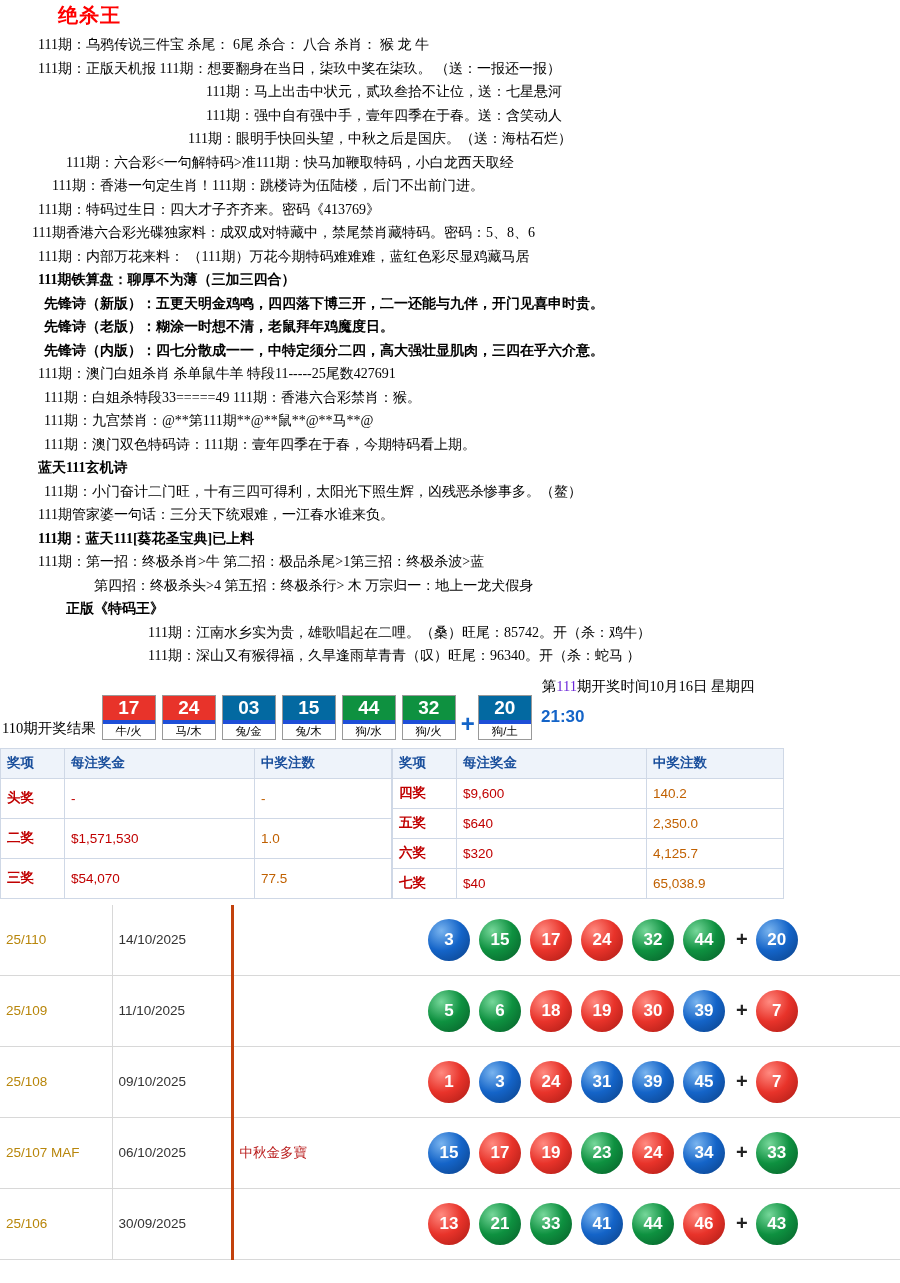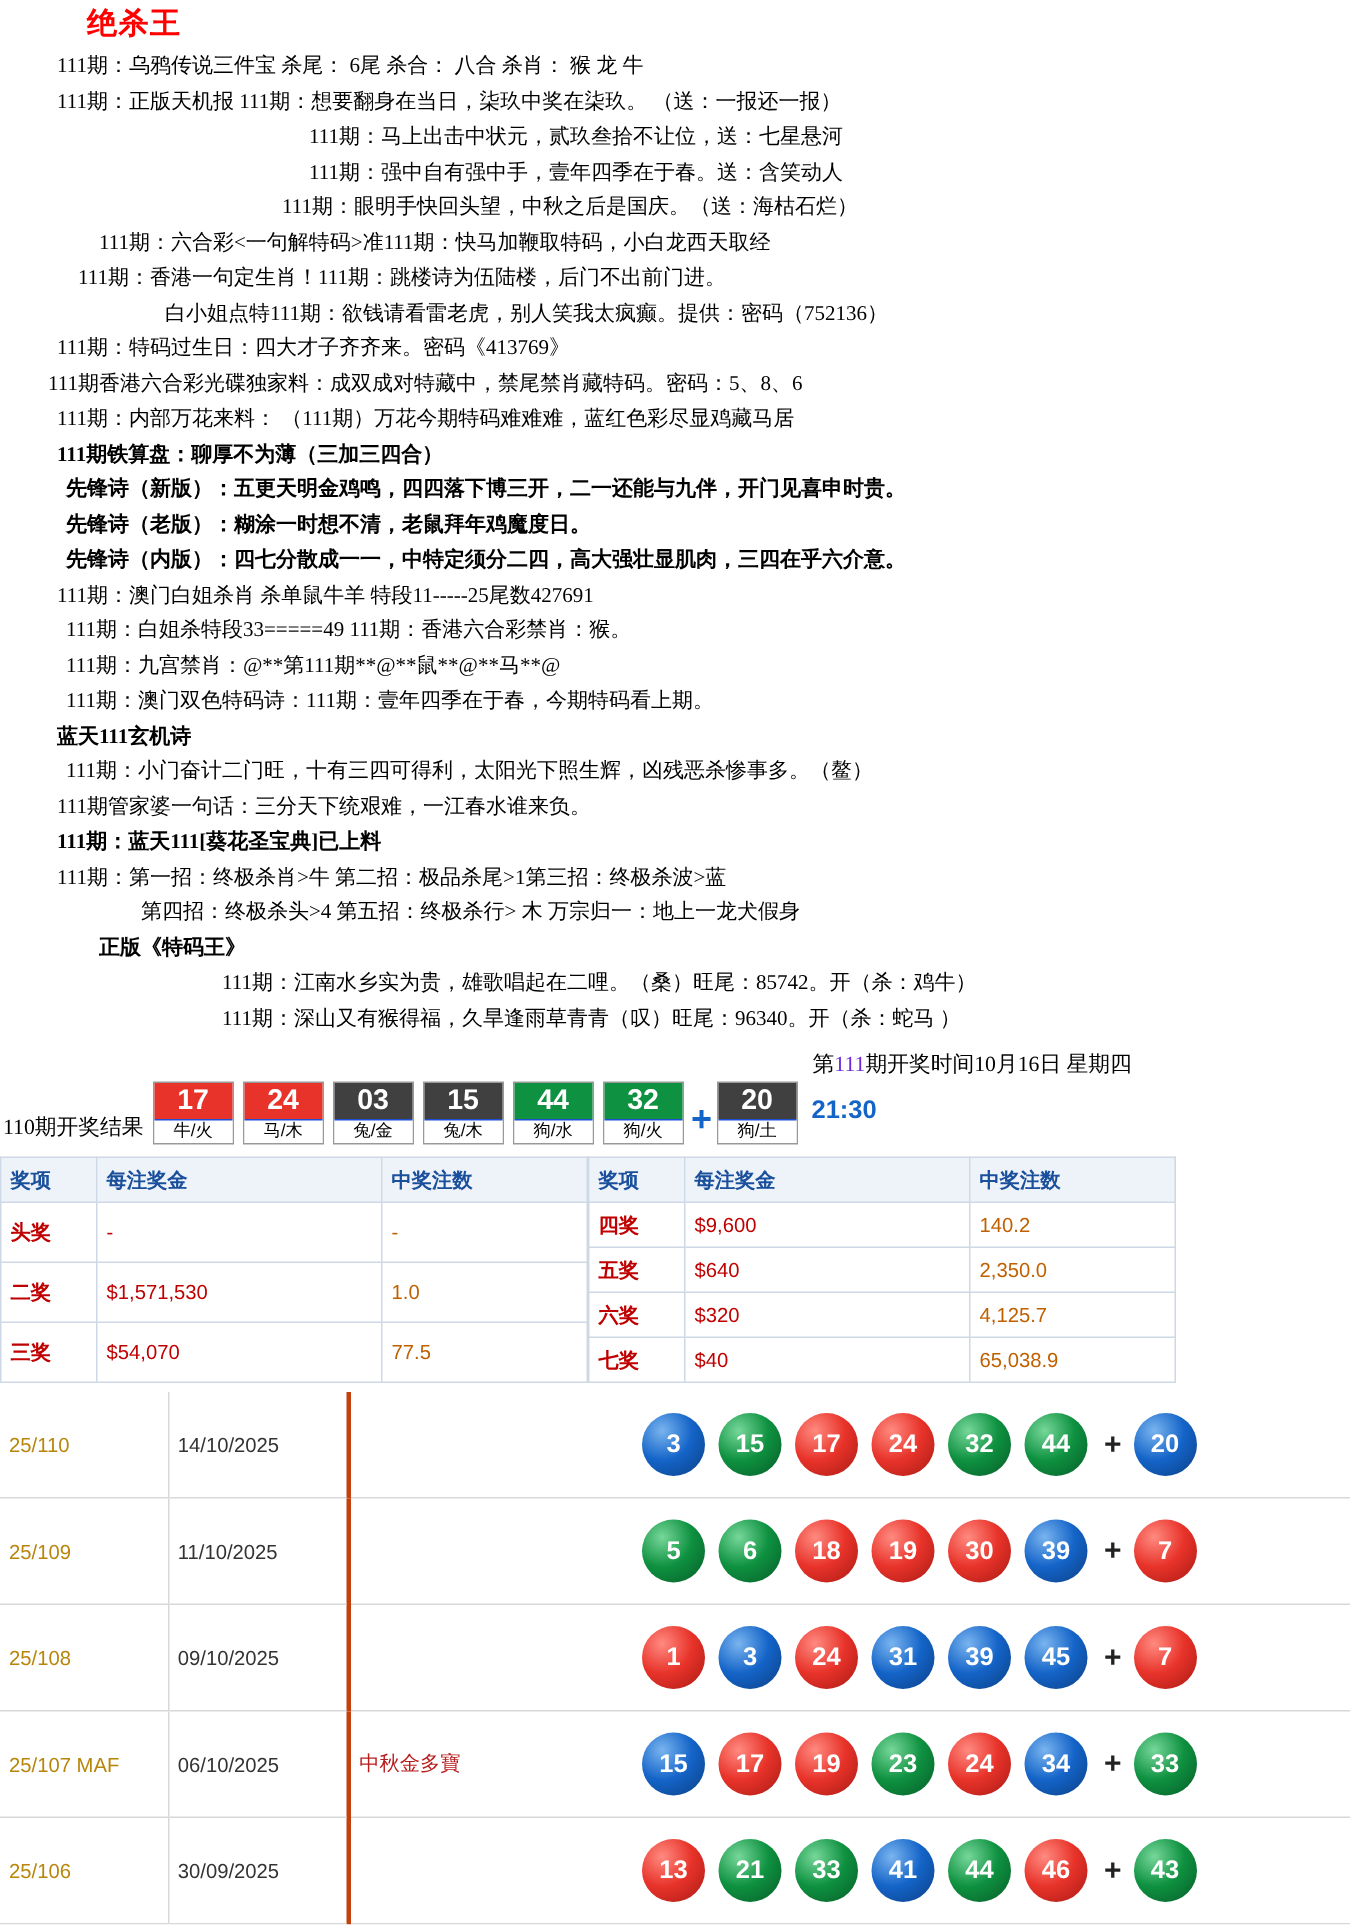--- a/index.html
+++ b/index.html
@@ -63,24 +63,24 @@
     font-weight: bold;
     font-size: 19px;
     line-height: 22px;
     padding: 1px 0;
   }
   .ball-sub {
     font-size: 11.5px;
     line-height: 15px;
     background: #fff;
     color: #000;
-    border-top: 1px solid #1d4ed8;
+    border-top: 4px solid #1d4ed8;
   }
   .bred { background: #e8332a; }
-  .bblue { background: #404040; }
+  .bblue { background: #0369a1; }
   .bgreen { background: #0e9140; }
   .plus {
     font-size: 24px;
     font-weight: bold;
     color: #1464c8;
     margin: 0 3px 2px 5px;
   }
   .strip-right {
     font-size: 14.5px;
     margin-left: 10px;
@@ -165,21 +165,20 @@
   <div class="title">绝杀王</div>
 
   <div class="lines">
       <div class="ln" style="padding-left: 28px;">111期：乌鸦传说三件宝  杀尾：  6尾  杀合：  八合    杀肖：  猴    龙    牛</div>
       <div class="ln" style="padding-left: 28px;">111期：正版天机报   111期：想要翻身在当日，柒玖中奖在柒玖。 （送：一报还一报）</div>
       <div class="ln" style="padding-left: 196px;">111期：马上出击中状元，贰玖叁拾不让位，送：七星悬河</div>
       <div class="ln" style="padding-left: 196px;">111期：强中自有强中手，壹年四季在于春。送：含笑动人</div>
       <div class="ln" style="padding-left: 178px;">111期：眼明手快回头望，中秋之后是国庆。（送：海枯石烂）</div>
       <div class="ln" style="padding-left: 56px;">111期：六合彩&lt;一句解特码&gt;准111期：快马加鞭取特码，小白龙西天取经</div>
       <div class="ln" style="padding-left: 42px;">111期：香港一句定生肖！111期：跳楼诗为伍陆楼，后门不出前门进。</div>
-      <div class="ln" style="padding-left: 100px;">白小姐点特111期：欲钱请看雷老虎，别人笑我太疯癫。提供：密码（752136）</div>
       <div class="ln" style="padding-left: 28px;">111期：特码过生日：四大才子齐齐来。密码《413769》</div>
       <div class="ln" style="padding-left: 22px;">111期香港六合彩光碟独家料：成双成对特藏中，禁尾禁肖藏特码。密码：5、8、6</div>
       <div class="ln" style="padding-left: 28px;">111期：内部万花来料： （111期）万花今期特码难难难，蓝红色彩尽显鸡藏马居</div>
       <div class="ln b" style="padding-left: 28px;">111期铁算盘：聊厚不为薄（三加三四合）</div>
       <div class="ln b" style="padding-left: 34px;">先锋诗（新版）：五更天明金鸡鸣，四四落下博三开，二一还能与九伴，开门见喜申时贵。</div>
       <div class="ln b" style="padding-left: 34px;">先锋诗（老版）：糊涂一时想不清，老鼠拜年鸡魔度日。</div>
       <div class="ln b" style="padding-left: 34px;">先锋诗（内版）：四七分散成一一，中特定须分二四，高大强壮显肌肉，三四在乎六介意。</div>
       <div class="ln" style="padding-left: 28px;">111期：澳门白姐杀肖  杀单鼠牛羊  特段11-----25尾数427691</div>
       <div class="ln" style="padding-left: 34px;">111期：白姐杀特段33=====49 111期：香港六合彩禁肖：猴。</div>
       <div class="ln" style="padding-left: 34px;">111期：九宫禁肖：@**第111期**@**鼠**@**马**@</div>

